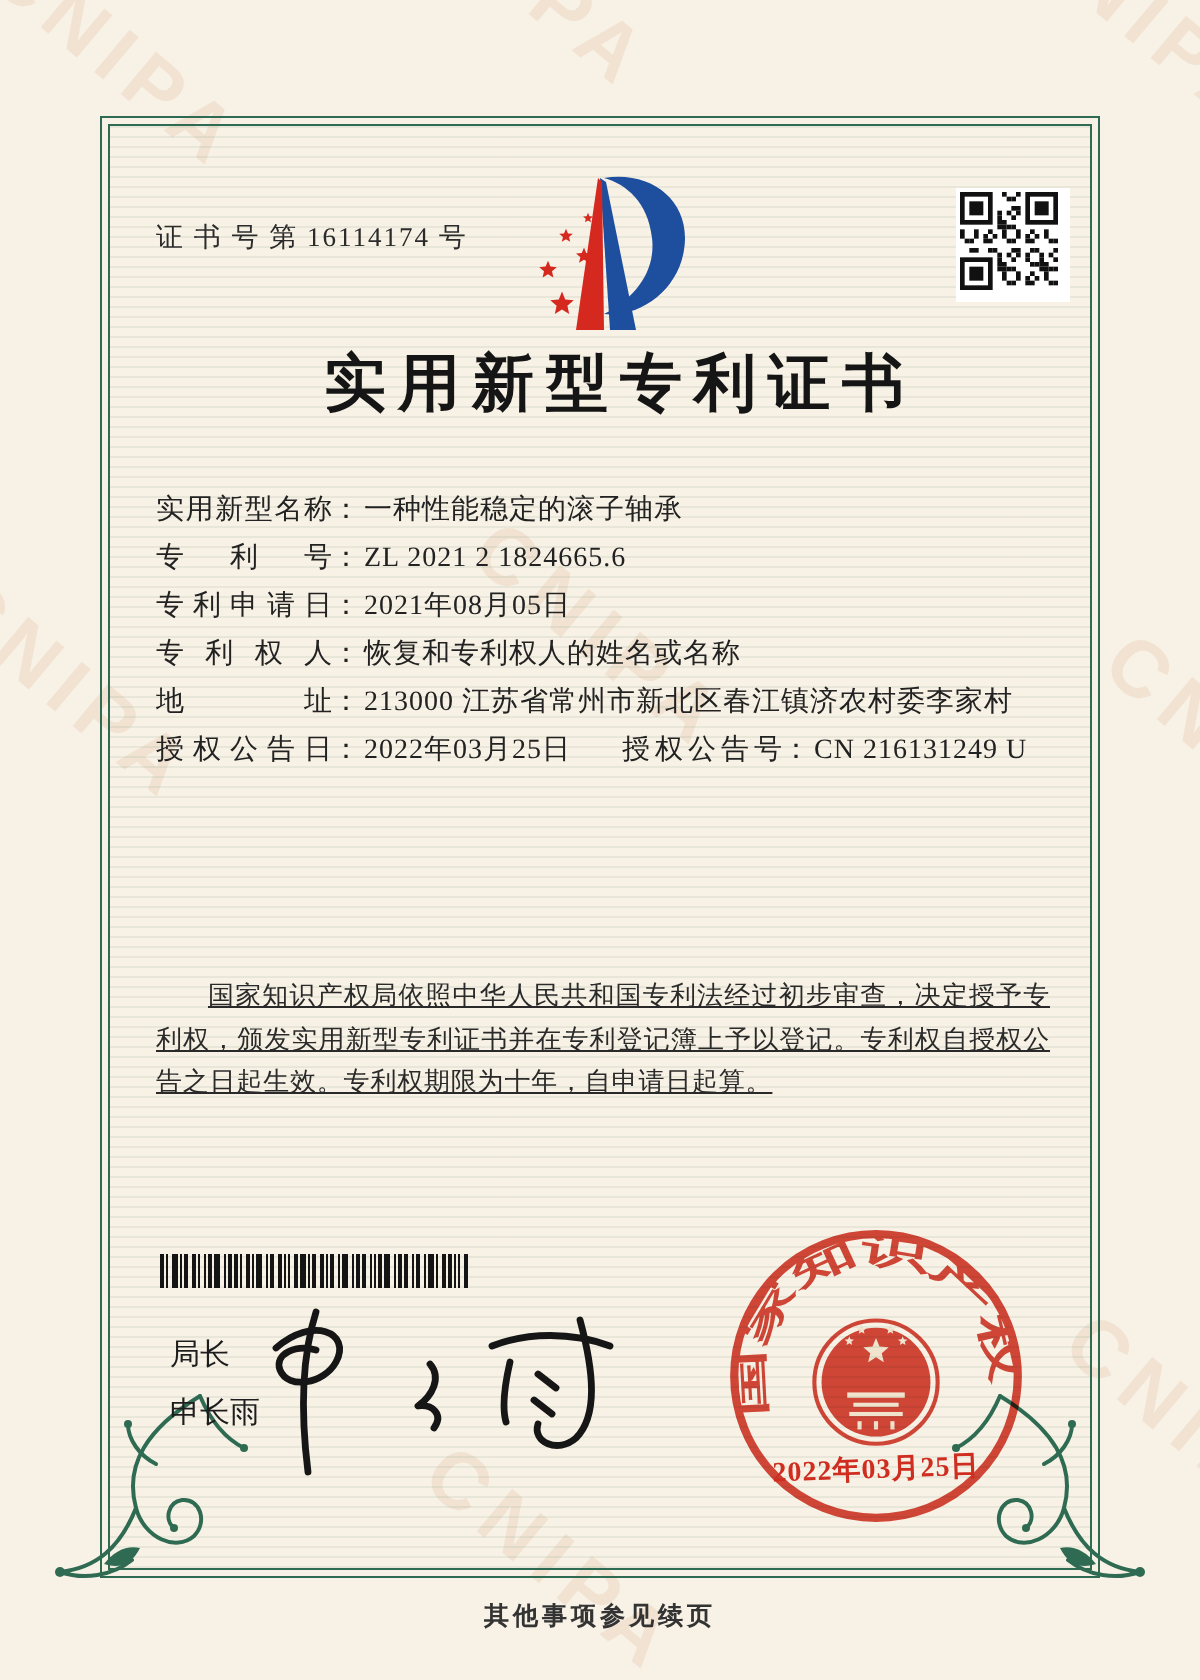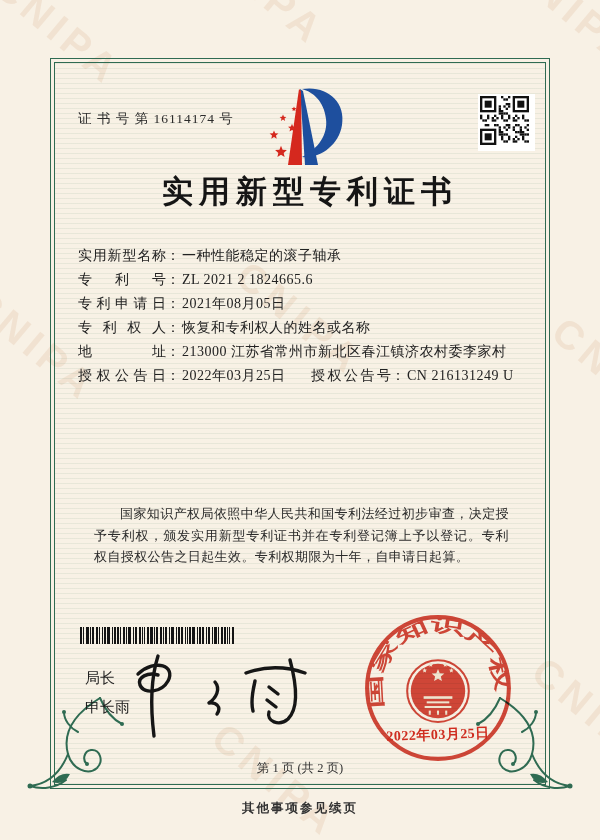--- a/index.html
+++ b/index.html
@@ -31,21 +31,21 @@
   .fields{position:absolute;left:78px;top:245px;width:452px;font-size:14px;color:#222;}
   .frow{position:relative;line-height:22px;margin-bottom:2px;white-space:nowrap;}
   .flabel{display:inline-block;width:88px;text-align:justify;text-align-last:justify;vertical-align:top;}
   .flabel2{display:inline-block;width:80px;text-align:justify;text-align-last:justify;vertical-align:top;}
   .colon{display:inline-block;margin-right:2px;}
   .fvalue{letter-spacing:0.5px;}
   .pair2{position:absolute;left:233px;top:0;}
 
   .paras{position:absolute;left:78px;top:487px;width:447px;font-size:13px;line-height:21.5px;
          color:#2a2a2a;text-align:justify;}
-  .paras p{margin:16px;text-indent:2em;letter-spacing:0.4px;}
+  .paras p{margin:0;text-indent:2em;letter-spacing:0.4px;text-decoration:underline;}
 
   .barcode{position:absolute;left:80px;top:627px;width:158px;height:17px;}
 
   .officer{position:absolute;left:85px;top:663px;font-family:"Liberation Sans",sans-serif;
            font-size:15px;line-height:29px;font-weight:400;color:#1d1d1d;}
   .sign{position:absolute;left:118px;top:646px;width:215px;height:96px;}
 
   .seal{position:absolute;left:363px;top:613px;width:150px;height:150px;opacity:0.93;
         mix-blend-mode:multiply;}
   .seal-date{position:absolute;left:361px;top:726px;width:154px;text-align:center;
@@ -345,16 +345,15 @@
       <rect x="59" y="81" width="28" height="2.6" fill="#f8f1e5"></rect>
       <rect x="62" y="86" width="22" height="2" fill="#f8f1e5"></rect>
       <rect x="60" y="90.5" width="26" height="2" fill="#f8f1e5"></rect>
       <rect x="64" y="95" width="2" height="4" fill="#f8f1e5"></rect>
       <rect x="72" y="95" width="2" height="4" fill="#f8f1e5"></rect>
       <rect x="80" y="95" width="2" height="4" fill="#f8f1e5"></rect>
     </g>
   </svg>
   <div class="seal-date">2022年03月25日</div>
 
-  <div class="page-no">第 1 页 (共 2 页)</div>
   <div class="footer-note">其他事项参见续页</div>
 
 </div>
 
 </body></html>

